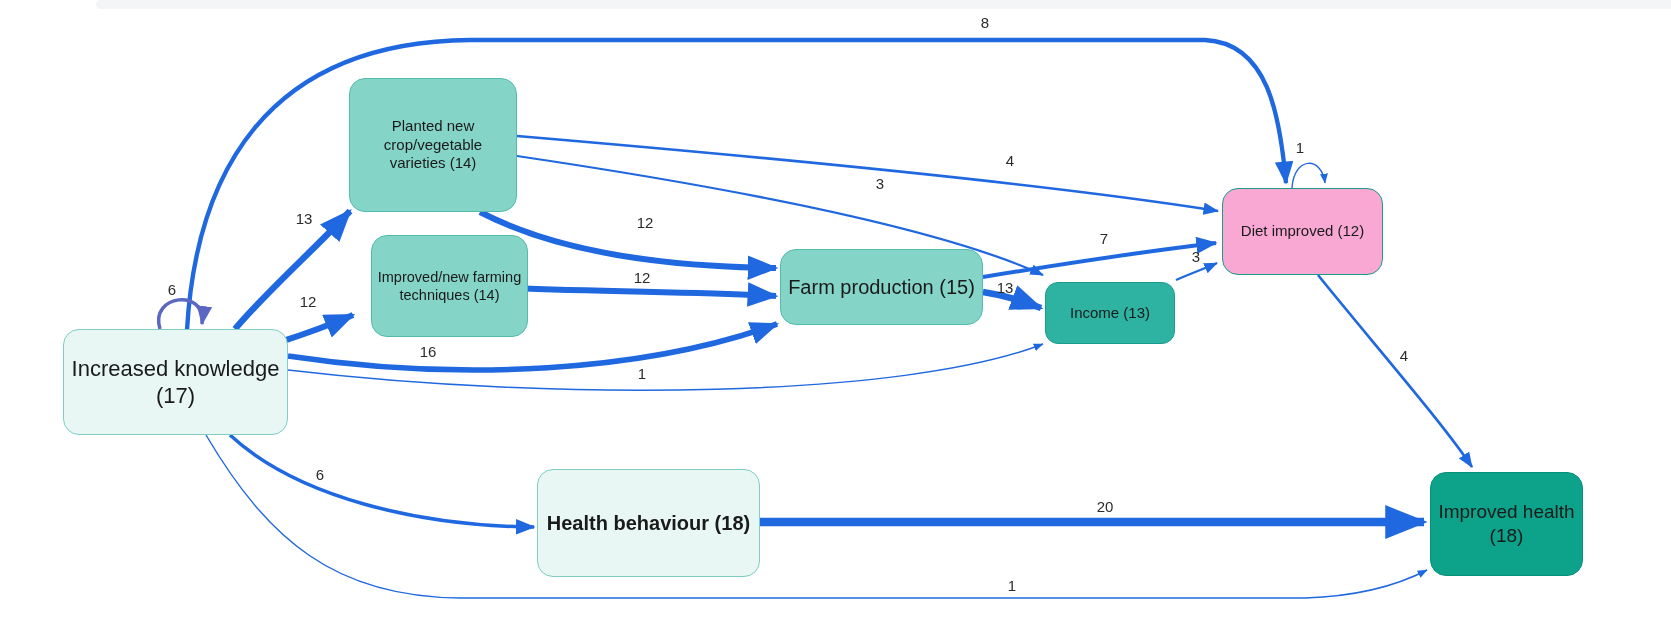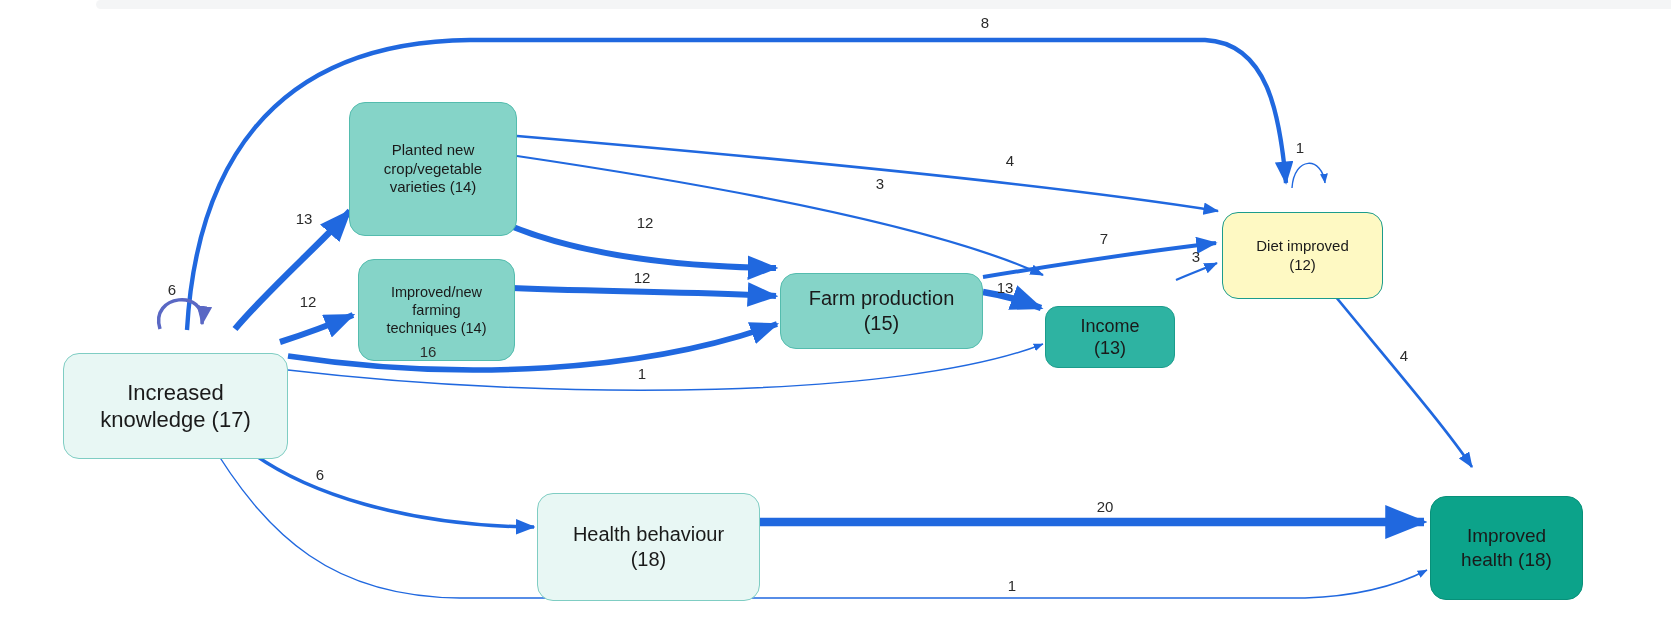--- a/index.html
+++ b/index.html
@@ -9,23 +9,22 @@
   }
   .top-strip{
     position:absolute;left:96px;top:0;right:0;height:9px;
     background:#f1f3f4;border-radius:10px 0 0 10px;opacity:.8;
   }
   svg.edges{position:absolute;left:0;top:0;}
   svg.edges path.edge{fill:none;stroke-linecap:butt;}
   .node{
     position:absolute;display:flex;align-items:center;justify-content:center;
     text-align:center;border-radius:16px;border:1.6px solid transparent;
-    color:#1a1a1a;line-height:1.25;padding:20px;box-sizing:border-box;
+    color:#1a1a1a;line-height:1.25;padding:4px;box-sizing:border-box;
     cursor:pointer;
-    margin-top:24px;
   }
   .wlabel{
     position:absolute;transform:translate(-50%,-50%);
     font-size:15px;color:#2b2b2b;white-space:nowrap;
   }
 </style>
 </head>
 <body>
 
 <div class="stage">
@@ -107,33 +106,33 @@
     <path class="edge" d="M1318,275 C1372,342 1442,422 1472,467" stroke="#2068df" stroke-width="2.68" marker-end="url(#ah16)"></path>
     <path class="edge" d="M760,522 L1424,522" stroke="#2068df" stroke-width="8.56" marker-end="url(#ah17)"></path>
   </svg>
 
   <div class="node" style="left: 63px; top: 329px; width: 225px; height: 106px; font-size: 22px; background: rgb(232, 247, 244); border-color: rgb(127, 205, 195); align-items: center;">
       <span>Increased knowledge (17)</span>
     </div>
   <div class="node" style="left: 349px; top: 78px; width: 168px; height: 134px; font-size: 15px; background: rgb(133, 212, 200); border-color: rgb(84, 188, 174);">
       <span>Planted new crop/vegetable varieties (14)</span>
     </div>
-  <div class="node" style="left: 358px; top: 235px; width: 157px; height: 102px; font-size: 14.5px; background: rgb(133, 212, 200); border-color: rgb(84, 188, 174);">
+  <div class="node" style="left: 371px; top: 235px; width: 157px; height: 102px; font-size: 14.5px; background: rgb(133, 212, 200); border-color: rgb(84, 188, 174);">
       <span>Improved/new farming techniques (14)</span>
     </div>
   <div class="node" style="left: 780px; top: 249px; width: 203px; height: 76px; font-size: 20px; background: rgb(133, 212, 200); border-color: rgb(84, 188, 174);">
       <span>Farm production (15)</span>
     </div>
-  <div class="node" style="left: 1045px; top: 282px; width: 130px; height: 62px; font-size: 18px; border-radius: 13px; background: rgb(46, 179, 162); border-color: rgb(27, 156, 140);">
+  <div class="node" style="left: 1045px; top: 282px; width: 130px; height: 62px; font-size: 15px; border-radius: 13px; background: rgb(46, 179, 162); border-color: rgb(27, 156, 140);">
       <span>Income (13)</span>
     </div>
-  <div class="node" style="left: 1222px; top: 188px; width: 161px; height: 87px; font-size: 15px; background: #fef9c3; border-color: rgb(27, 156, 140);">
+  <div class="node" style="left: 1222px; top: 188px; width: 161px; height: 87px; font-size: 15px; background: #f9a8d4; border-color: rgb(27, 156, 140);">
       <span>Diet improved (12)</span>
     </div>
-  <div class="node" style="left: 537px; top: 469px; width: 223px; height: 108px; font-size: 20px; background: rgb(232, 247, 244); border-color: rgb(127, 205, 195);">
+  <div class="node" style="left: 537px; top: 469px; width: 223px; height: 108px; font-size: 20px; background: rgb(232, 247, 244); border-color: rgb(127, 205, 195); font-weight: bold;">
       <span>Health behaviour (18)</span>
     </div>
   <div class="node" style="left: 1430px; top: 472px; width: 153px; height: 104px; font-size: 19px; background: rgb(12, 163, 138); border-color: rgb(8, 144, 121);">
       <span>Improved health (18)</span>
     </div>
 
   <span class="wlabel" style="left:985px;top:22px;">8</span>
   <span class="wlabel" style="left:172px;top:289px;">6</span>
   <span class="wlabel" style="left:304px;top:218px;">13</span>
   <span class="wlabel" style="left:308px;top:301px;">12</span>

